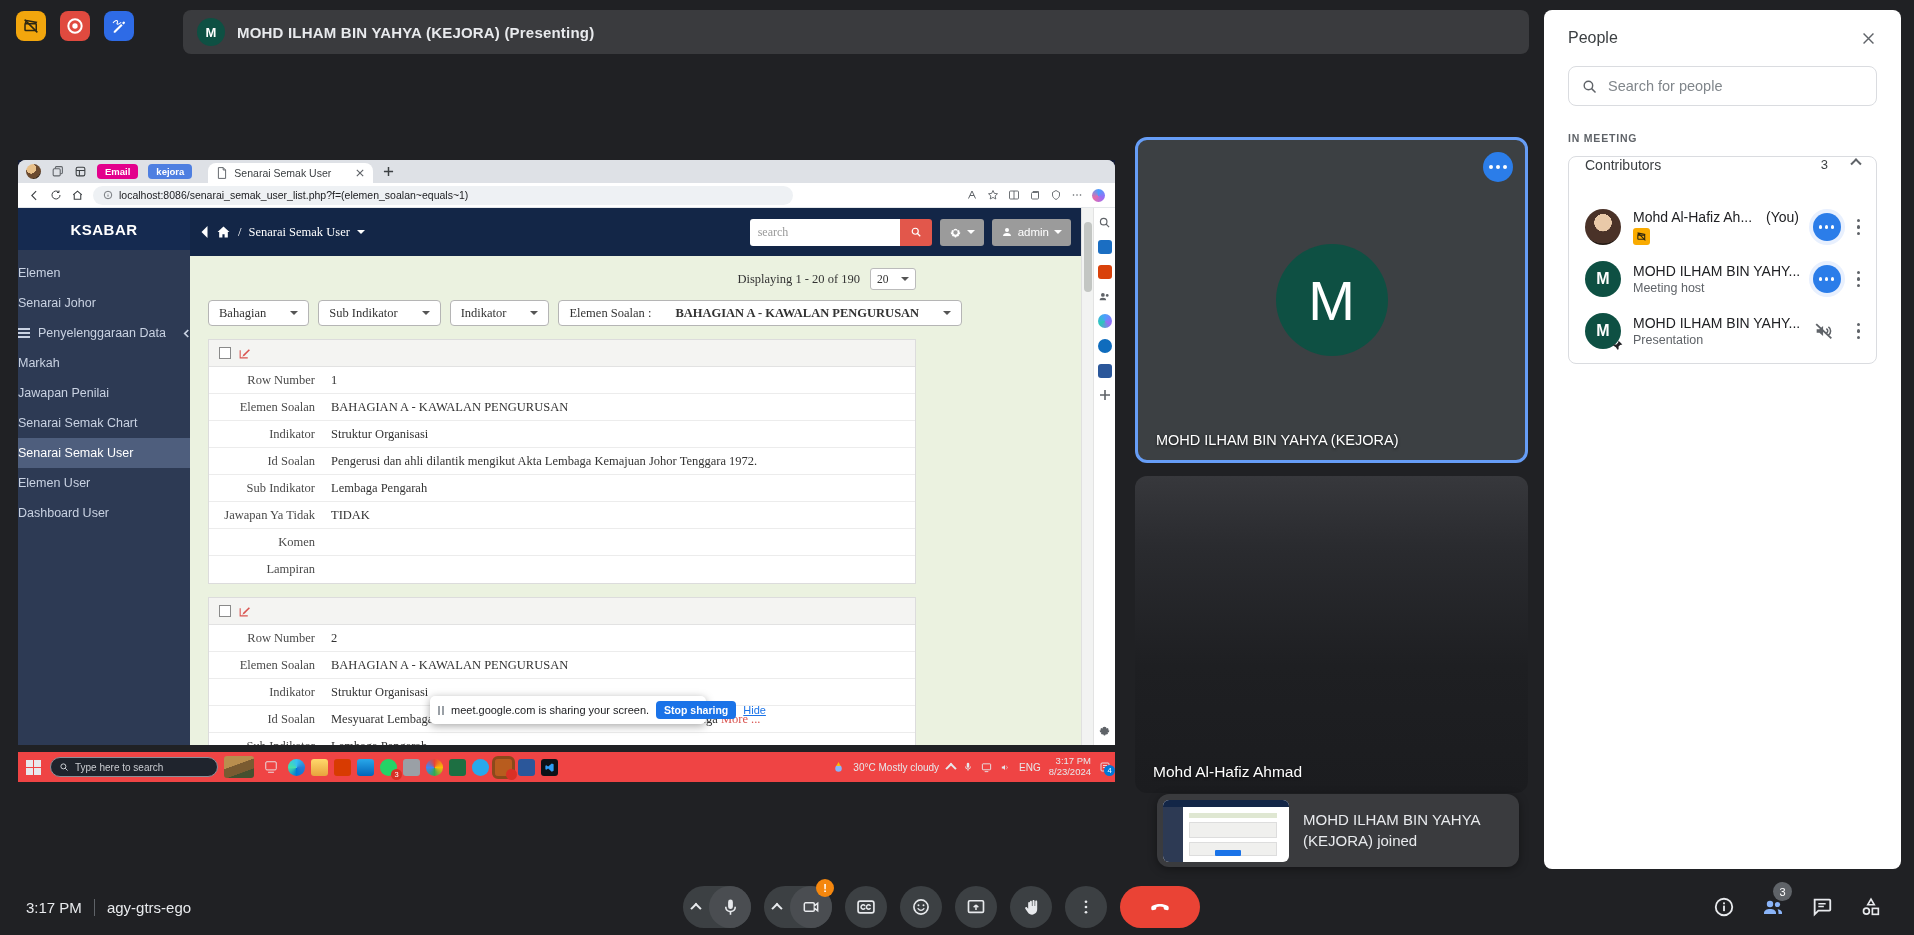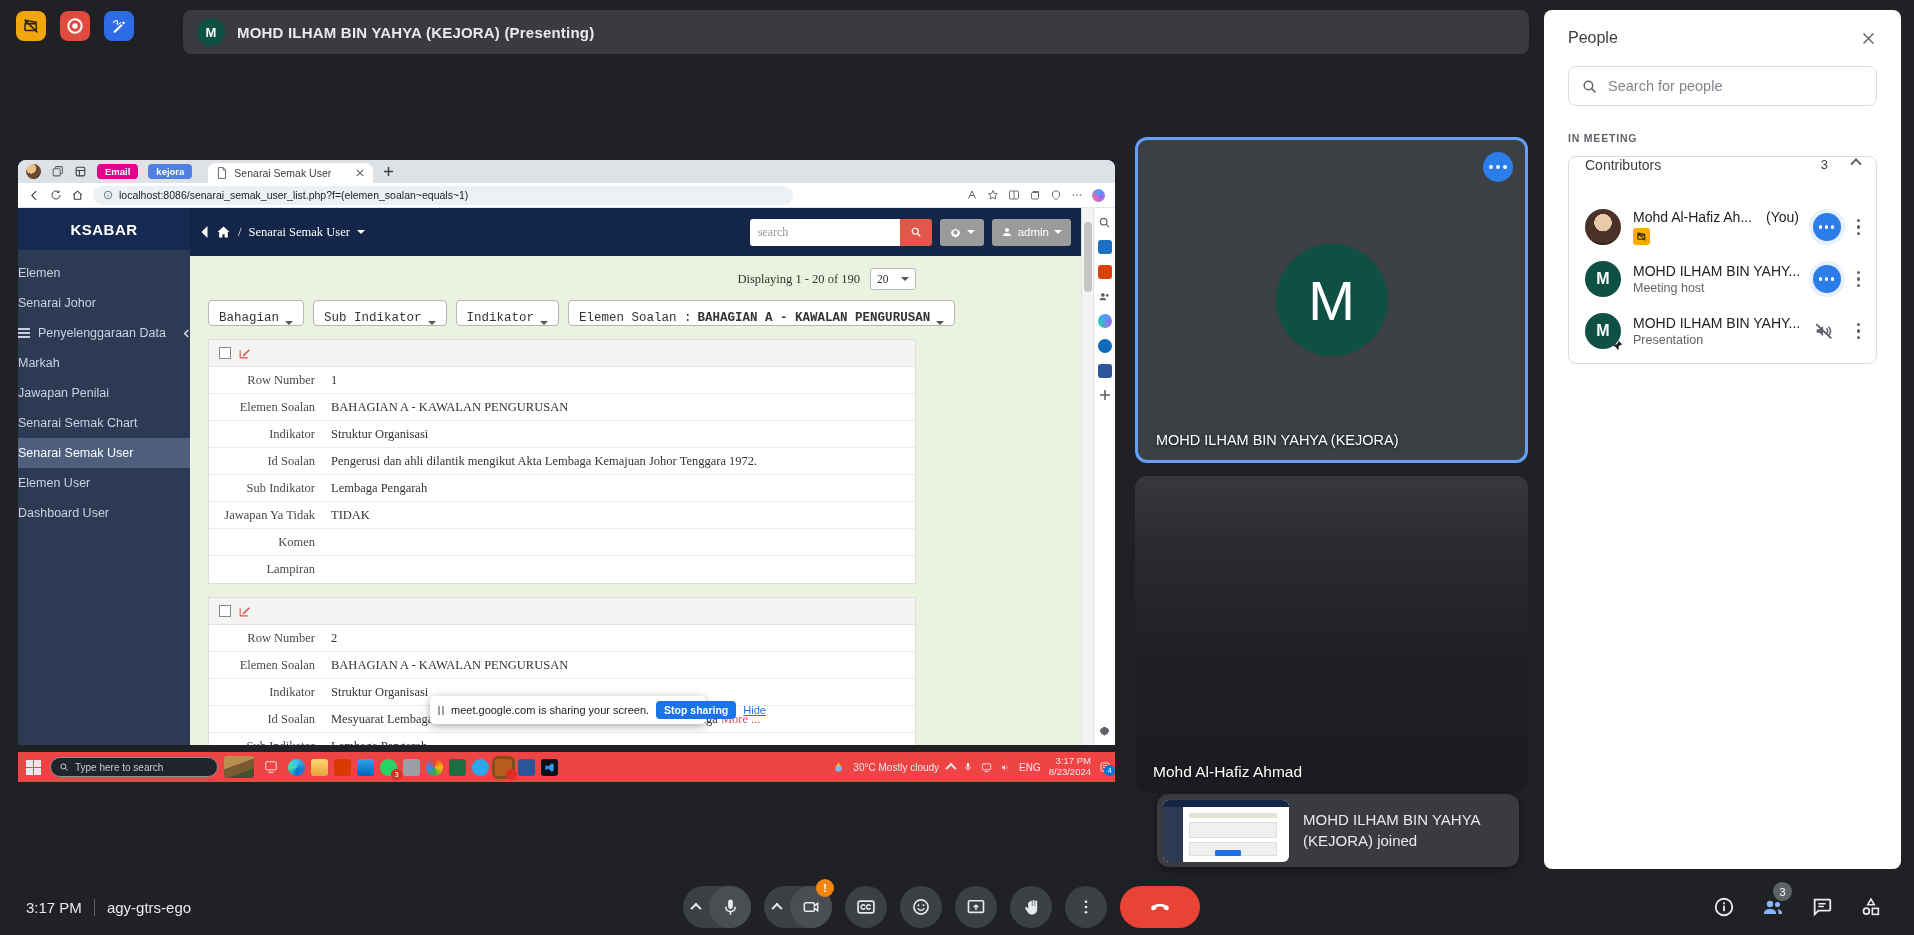--- a/index.html
+++ b/index.html
@@ -31,21 +31,21 @@
   .appbar{height:48px;background:#132647;display:flex;align-items:center;padding:0 10px;gap:8px;flex-shrink:0}
   .crumb{color:#fff;font-size:12.5px;font-family:"Liberation Serif",serif;display:flex;align-items:center;gap:7px}
   .appbar-right{margin-left:auto;display:flex;align-items:center}
   .searchbox{width:150px;height:27px;background:#fff;border-radius:3px 0 0 3px;font-size:12px;color:#999;display:flex;align-items:center;padding:0 8px;font-family:"Liberation Serif",serif}
   .btn-red{width:32px;height:27px;background:#e2574b;border-radius:0 3px 3px 0;display:flex;align-items:center;justify-content:center}
   .btn-gray{height:27px;background:#9b9b9b;border-radius:3px;color:#fff;display:flex;align-items:center;justify-content:center;gap:5px;font-size:11.5px;margin-left:8px;padding:0 9px}
   .content{flex:1;padding:12px 0 0 18px;overflow:hidden;position:relative}
   .paging-line{width:708px;display:flex;justify-content:flex-end;align-items:center;gap:10px;font-family:"Liberation Serif",serif;font-size:12.5px;color:#333}
   .select20{width:46px;height:22px;border:1px solid #bbb;background:#fff;border-radius:3px;display:flex;align-items:center;justify-content:space-between;padding:0 6px;font-size:11.5px;color:#333}
   .filters{display:flex;gap:9px;margin-top:10px}
-  .fbtn{height:26px;border:1px solid #b5b5b5;background:#fff;border-radius:4px;font-family:Liberation Mono, monospace;font-size:12.5px;color:#333;display:flex;align-items:flex-end;gap:6px;padding:0 10px}
+  .fbtn{height:26px;border:1px solid #b5b5b5;background:#fff;border-radius:4px;font-family:Liberation Serif, serif;font-size:12.5px;color:#333;display:flex;align-items:center;gap:24px;padding:0 10px}
   .caret{width:0;height:0;border-left:4px solid transparent;border-right:4px solid transparent;border-top:4px solid #555}
   .caret.w{border-top-color:#fff}
   .tcard{width:708px;background:#fff;border:1px solid #dcdcdc;margin-top:13px}
   .thead{height:27px;background:#f4f4f2;display:flex;align-items:center;gap:7px;padding:0 10px;border-bottom:1px solid #e2e2e2}
   .chk{width:12px;height:12px;border:1px solid #8a8a8a;background:#fff}
   .trow{display:flex;border-bottom:1px solid #ececec;min-height:27px;align-items:center;font-family:"Liberation Serif",serif;font-size:12.5px}
   .trow:last-child{border-bottom:none}
   .tl{width:122px;text-align:right;color:#4a4a4a;padding-right:16px;flex-shrink:0}
   .tv{color:#333;position:relative;flex:1}
   .more-red{color:#d9534f}

